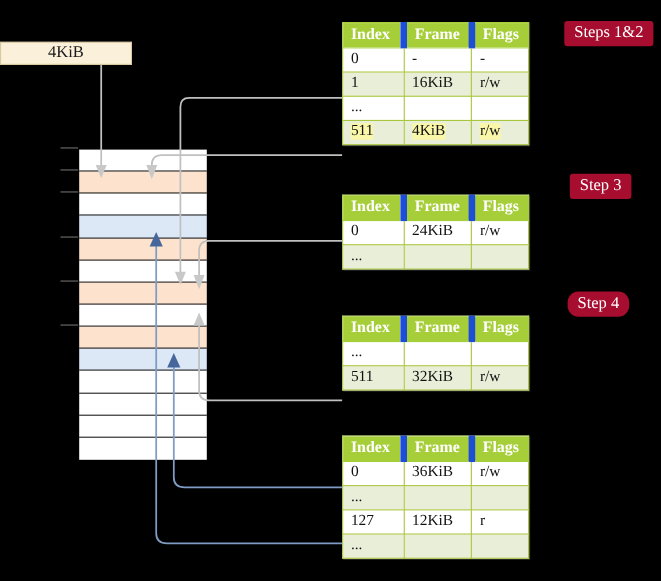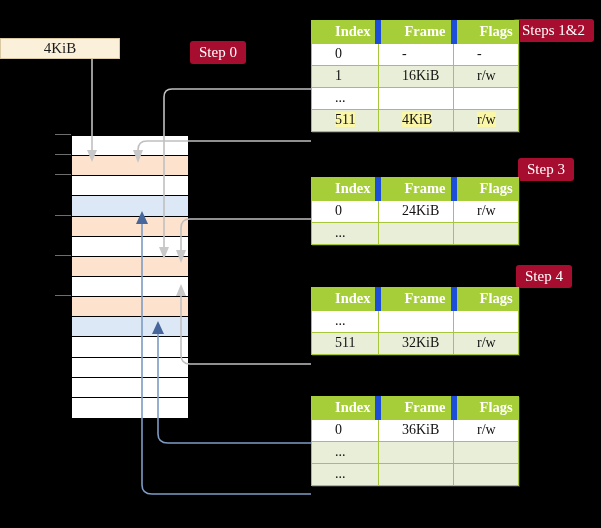--- a/index.html
+++ b/index.html
@@ -73,35 +73,35 @@
     color: #ffffff;
     font-size: 15px;
     line-height: 20px;
     padding: 1px 9px 2px 9px;
     border-radius: 3px;
     white-space: nowrap;
   }
   #badge-step0      { left: 190px; top: 41px; }
   #badge-steps12    { left: 513px; top: 19px; font-family: Liberation Serif, serif; }
   #badge-step3      { left: 518px; top: 158px; }
-  #badge-step4      { left: 516px; top: 265px; }
+  #badge-step4      { left: 516px; top: 265px; border-radius: 10px; }
 
   
   .ptable {
     position: absolute;
     width: 170px;
     border-collapse: collapse;
     border: 1px solid #c8c8c8;
     background: #ffffff;
     font-size: 14px;
     box-shadow: 1px 1px 0 #2a2a2a;
   }
   .ptable td, .ptable th {
     border: 1px solid #a8c63c;
-    padding: 2px 5px 3px 23px;
+    padding: 2px 5px 3px 7px;
     height: 19px;
     box-sizing: border-box;
     color: #111111;
     text-align: left;
     font-weight: normal;
     vertical-align: middle;
     white-space: nowrap;
     overflow: hidden;
   }
   .ptable th {
@@ -136,21 +136,20 @@
   .head-grey { fill: #c8c8c8; }
   .head-blue { fill: #47679c; }
 </style>
 </head>
 <body>
 
 <div id="stage">
 
   <div id="box-4kib">4KiB</div>
 
-  <div class="badge" id="badge-step0">Step 0</div>
   <div class="badge" id="badge-steps12">Steps 1&amp;2</div>
   <div class="badge" id="badge-step3">Step 3</div>
   <div class="badge" id="badge-step4">Step 4</div>
 
   <div id="mem-stack">
       <div class="mem-row plain" style="top: 0px; height: 20.1429px;"></div>
       <div class="mem-row orange" style="top: 20.1429px; height: 20.1429px;"></div>
       <div class="mem-row plain" style="top: 40.2857px; height: 20.1429px;"></div>
       <div class="mem-row blue" style="top: 60.4286px; height: 20.1429px;"></div>
       <div class="mem-row orange" style="top: 80.5714px; height: 20.1429px;"></div>
@@ -261,20 +260,25 @@
         <tr class="odd">
           <td class="col-index">0</td>
           <td class="col-frame">36KiB</td>
           <td class="col-flags">r/w</td>
         </tr>
         <tr class="even">
           <td class="col-index">...</td>
           <td class="col-frame"></td>
           <td class="col-flags"></td>
         </tr>
+        <tr class="odd">
+          <td class="col-index">127</td>
+          <td class="col-frame">12KiB</td>
+          <td class="col-flags">r</td>
+        </tr>
         <tr class="even">
           <td class="col-index">...</td>
           <td class="col-frame"></td>
           <td class="col-flags"></td>
         </tr>
       </tbody>
   </table>
 
   <svg id="wires" viewBox="0 0 601 528">
 

